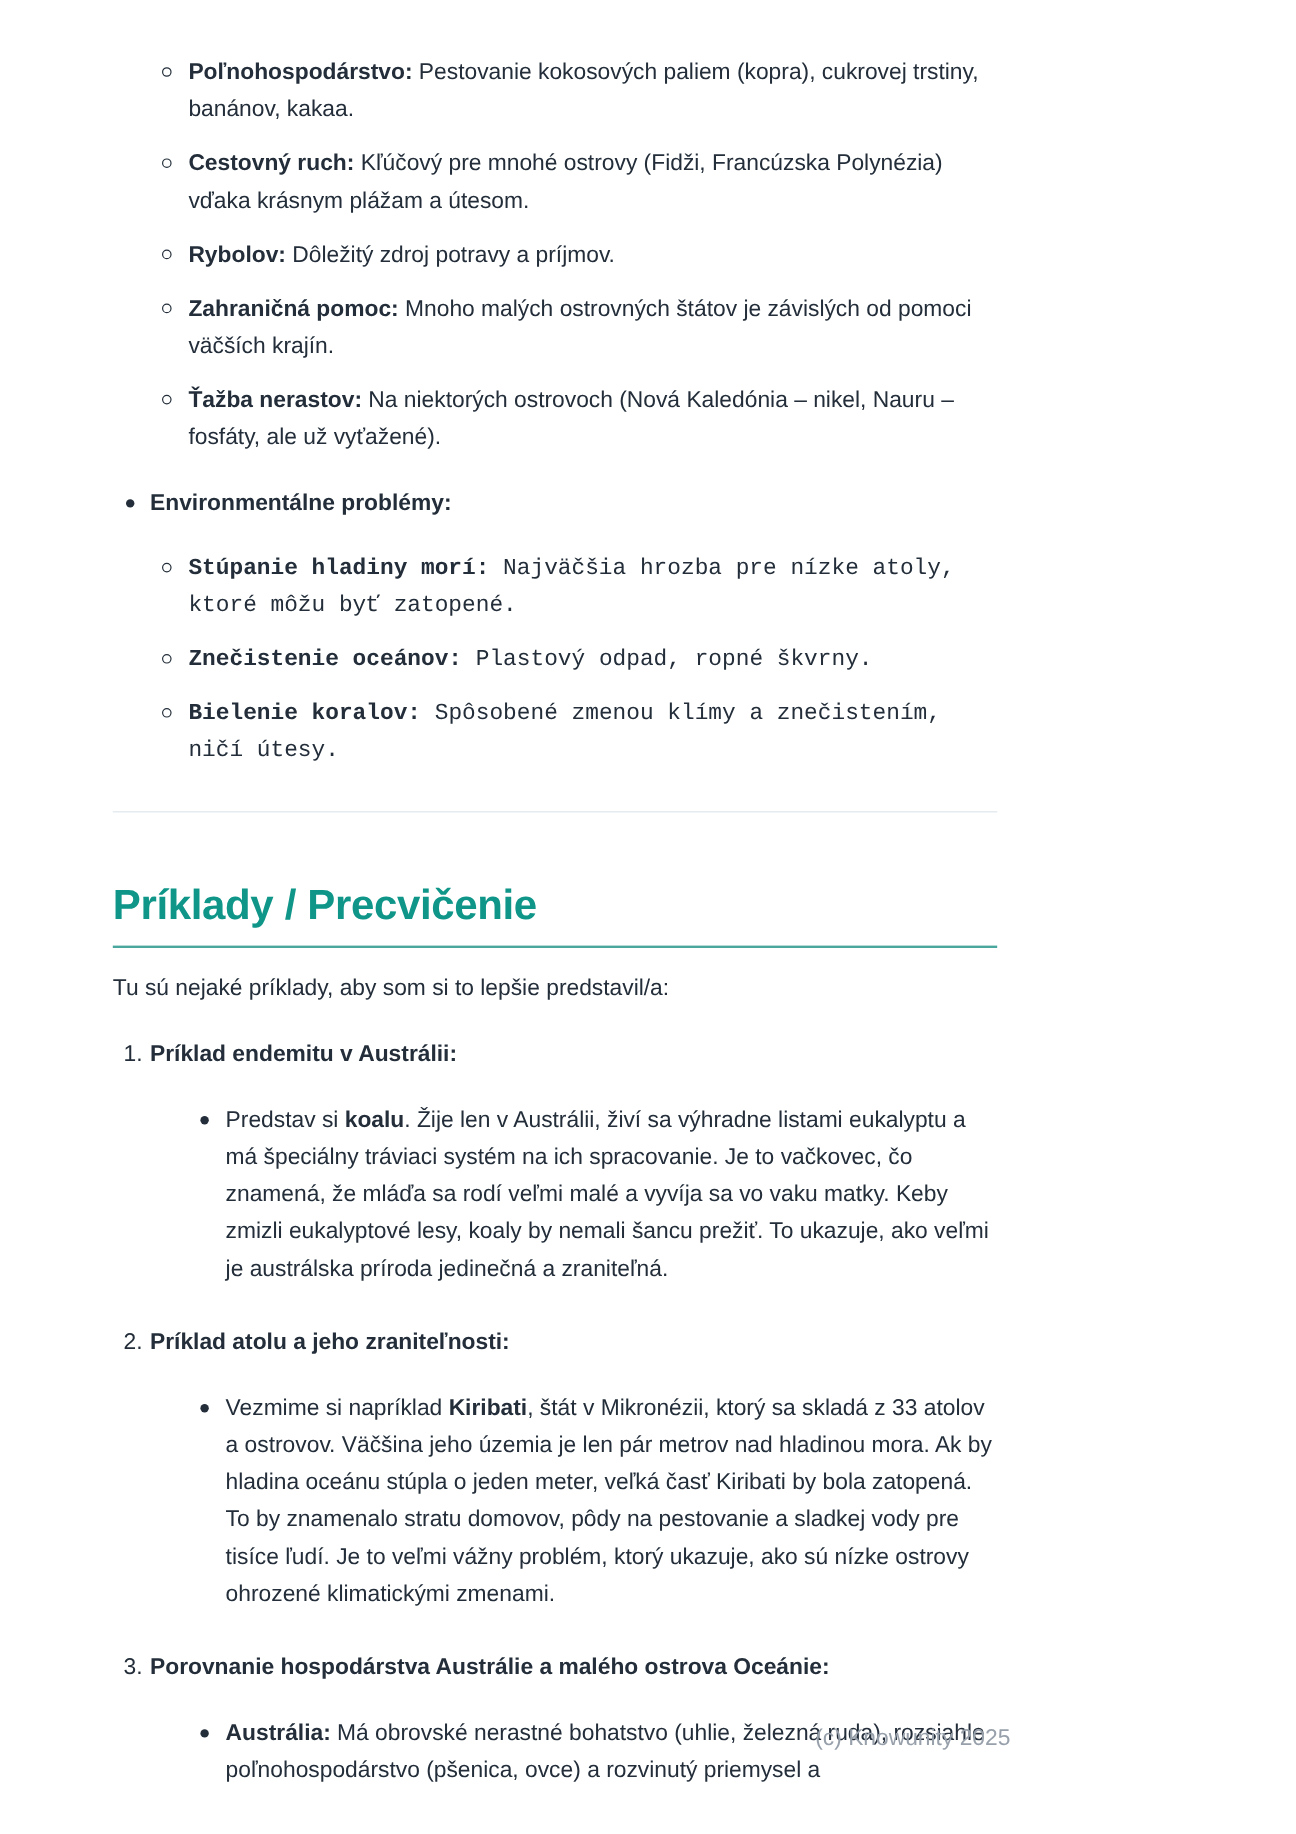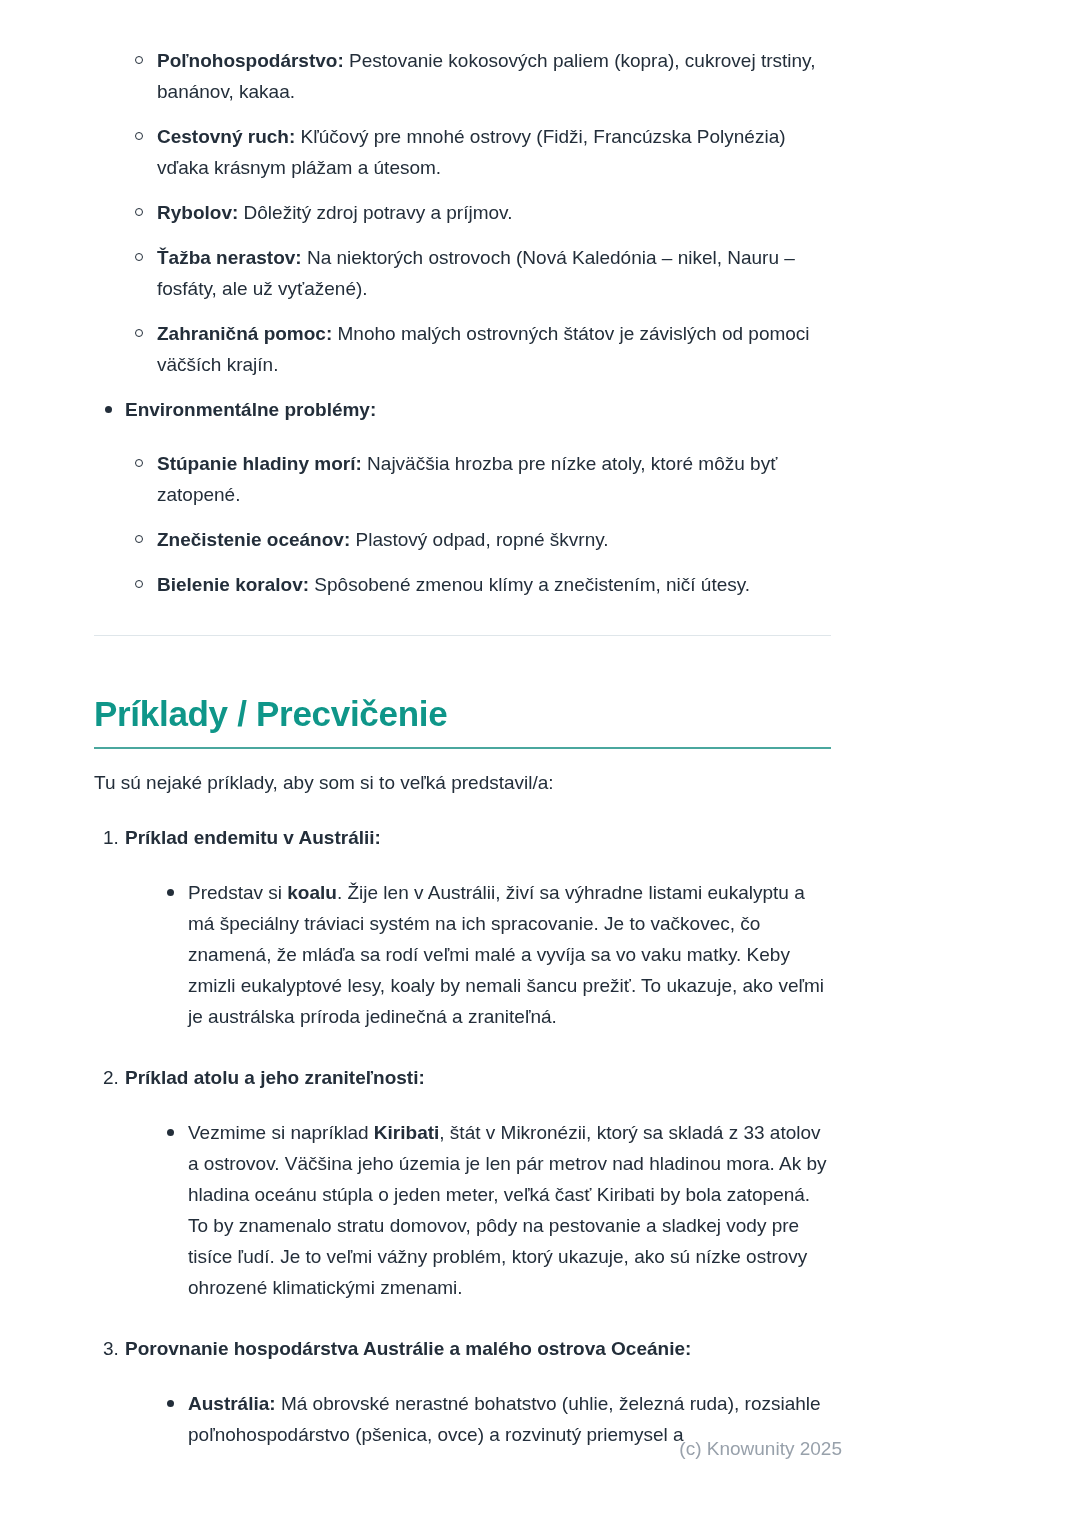--- a/index.html
+++ b/index.html
@@ -54,25 +54,25 @@
     top: 12px;
     width: 7px; height: 7px;
     background: #232e3a;
     border-radius: 50%;
   }
 
   
   .main-item {
     position: relative;
     padding-left: 31px;
-    margin-top: 0;
+    margin-top: 10px;
   }
   .main-item .marker { position: absolute; left: 11px; }
 
-  .env-list { margin-top: 23px; }
+  .env-list { margin-top: 23px; font-family: Liberation Mono, monospace; }
 
   .divider {
     border: none;
     height: 1px;
     width: 737px;
     background: #dfe6ea;
     margin-top: 21px;
   }
 
   .section-heading {
@@ -131,25 +131,25 @@
       <li class="sub-item">
         <span class="marker circle"></span>
         <p class="li-text"><strong>Cestovný ruch:</strong><span> Kľúčový pre mnohé ostrovy (Fidži, Francúzska Polynézia) vďaka krásnym plážam a útesom.</span></p>
       </li>
       <li class="sub-item">
         <span class="marker circle"></span>
         <p class="li-text"><strong>Rybolov:</strong><span> Dôležitý zdroj potravy a príjmov.</span></p>
       </li>
       <li class="sub-item">
         <span class="marker circle"></span>
+        <p class="li-text"><strong>Zahraničná pomoc:</strong><span> Mnoho malých ostrovných štátov je závislých od pomoci väčších krajín.</span></p>
+      </li>
+      <li class="sub-item">
+        <span class="marker circle"></span>
         <p class="li-text"><strong>Ťažba nerastov:</strong><span> Na niektorých ostrovoch (Nová Kaledónia – nikel, Nauru – fosfáty, ale už vyťažené).</span></p>
-      </li>
-      <li class="sub-item">
-        <span class="marker circle"></span>
-        <p class="li-text"><strong>Zahraničná pomoc:</strong><span> Mnoho malých ostrovných štátov je závislých od pomoci väčších krajín.</span></p>
       </li>
     </ul>
 
     <div class="main-item">
       <span class="marker disc"></span>
       <p class="li-text"><strong>Environmentálne problémy:</strong></p>
     </div>
 
     <ul class="sub-list env-list">
       <li class="sub-item">
@@ -164,21 +164,21 @@
         <span class="marker circle"></span>
         <p class="li-text"><strong>Bielenie koralov:</strong><span> Spôsobené zmenou klímy a znečistením, ničí útesy.</span></p>
       </li>
     </ul>
 
     <hr class="divider">
 
     <h1 class="section-heading">Príklady / Precvičenie</h1>
     <div class="heading-underline"></div>
 
-    <p class="intro">Tu sú nejaké príklady, aby som si to veľká predstavil/a:</p>
+    <p class="intro">Tu sú nejaké príklady, aby som si to lepšie predstavil/a:</p>
 
     <ol class="numbered">
 
       <li class="num-item">
         <span class="num-label">1.</span>
         <p class="num-title"><strong>Príklad endemitu v Austrálii:</strong></p>
         <ul class="num-bullets">
           <li class="num-bullet">
             <span class="marker disc"></span>
             <p class="li-text"><span>Predstav si </span><strong>koalu</strong><span>. Žije len v Austrálii, živí sa výhradne listami eukalyptu a má špeciálny tráviaci systém na ich spracovanie. Je to vačkovec, čo znamená, že mláďa sa rodí veľmi malé a vyvíja sa vo vaku matky. Keby zmizli eukalyptové lesy, koaly by nemali šancu prežiť. To ukazuje, ako veľmi je austrálska príroda jedinečná a zraniteľná.</span></p>

